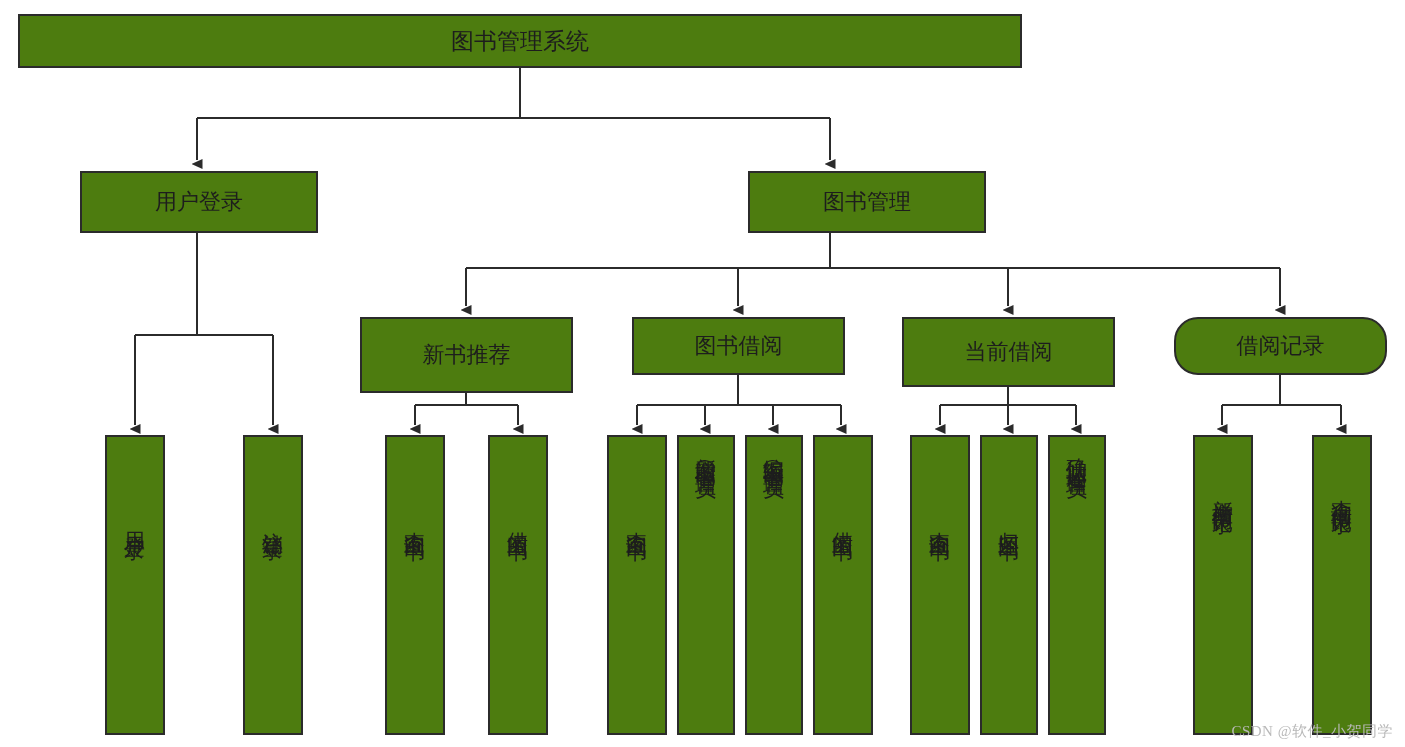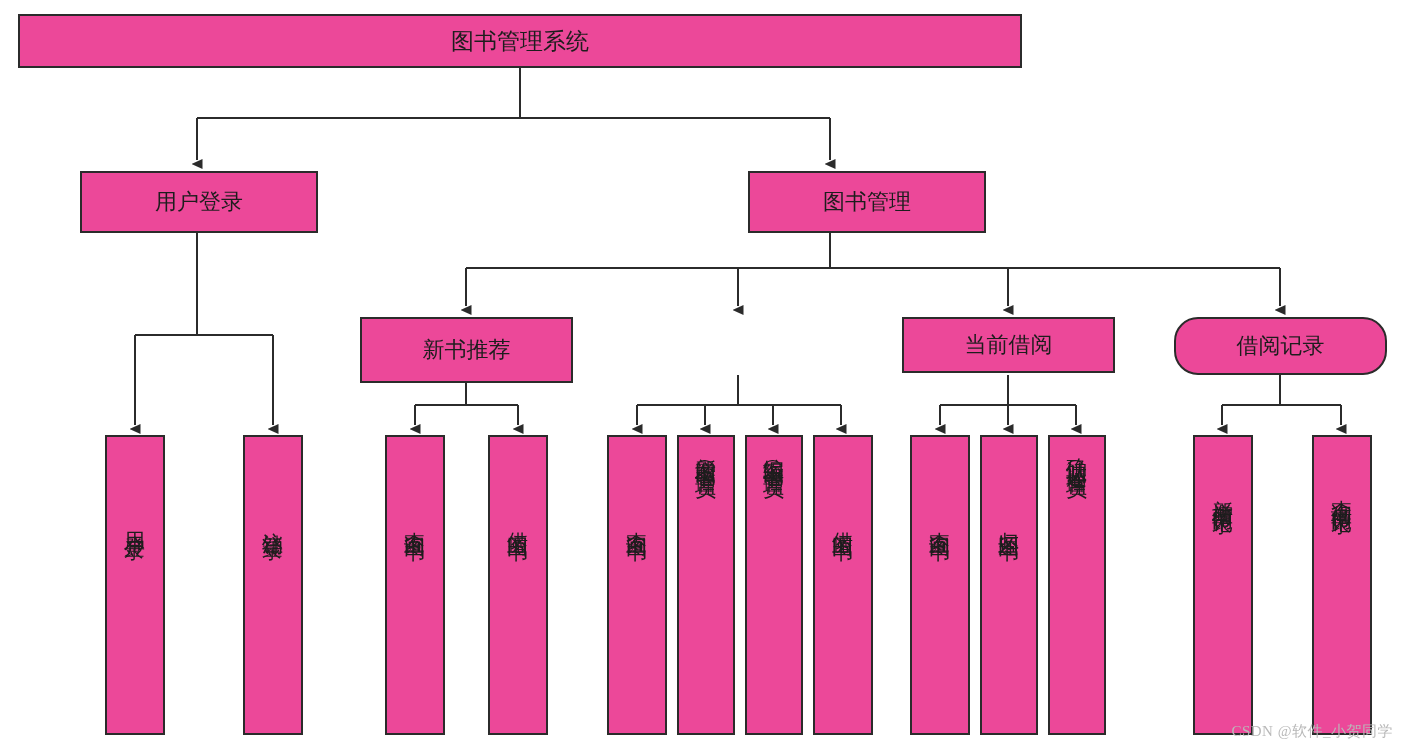--- a/index.html
+++ b/index.html
@@ -23,21 +23,21 @@
     left: 0;
     top: 0;
     width: 1405px;
     height: 747px;
     pointer-events: none;
   }
   .node {
     position: absolute;
     box-sizing: border-box;
     border: 2px solid #2b2b2b;
-    background: #ec4899;
+    background: #4d7c0f;
     display: flex;
     align-items: center;
     justify-content: center;
     color: #1d1d1d;
   }
   .node .label {
     display: block;
     text-align: center;
     line-height: 1.25;
     white-space: pre-line;
@@ -135,24 +135,27 @@
     <span class="label">图书管理系统</span>
   </div>
 
   <div class="node h" style="left:80px; top:171px; width:238px; height:62px;">
     <span class="label">用户登录</span>
   </div>
   <div class="node h" style="left:748px; top:171px; width:238px; height:62px;">
     <span class="label">图书管理</span>
   </div>
 
-  <div class="node h" style="left:360px; top:317px; width:213px; height:66px;">
+  <div class="node h" style="left:360px; top:317px; width:213px; height:76px;">
     <span class="label">新书推荐</span>
   </div>
-  <div class="node h" style="left:902px; top:317px; width:213px; height:56px;">
+  <div class="node h" style="left:632px; top:317px; width:213px; height:58px;">
+    <span class="label">图书借阅</span>
+  </div>
+  <div class="node h" style="left:902px; top:317px; width:213px; height:70px;">
     <span class="label">当前借阅</span>
   </div>
   <div class="node h" style="left:1174px; top:317px; width:213px; height:58px;border-radius:24px;">
     <span class="label">借阅记录</span>
   </div>
 
   <div class="node v" style="left:105px; top:435px; width:60px; height:300px; padding-top:78px;">
     <span class="label">用户登录</span>
   </div>
   <div class="node v" style="left:243px; top:435px; width:60px; height:300px; padding-top:78px;">

